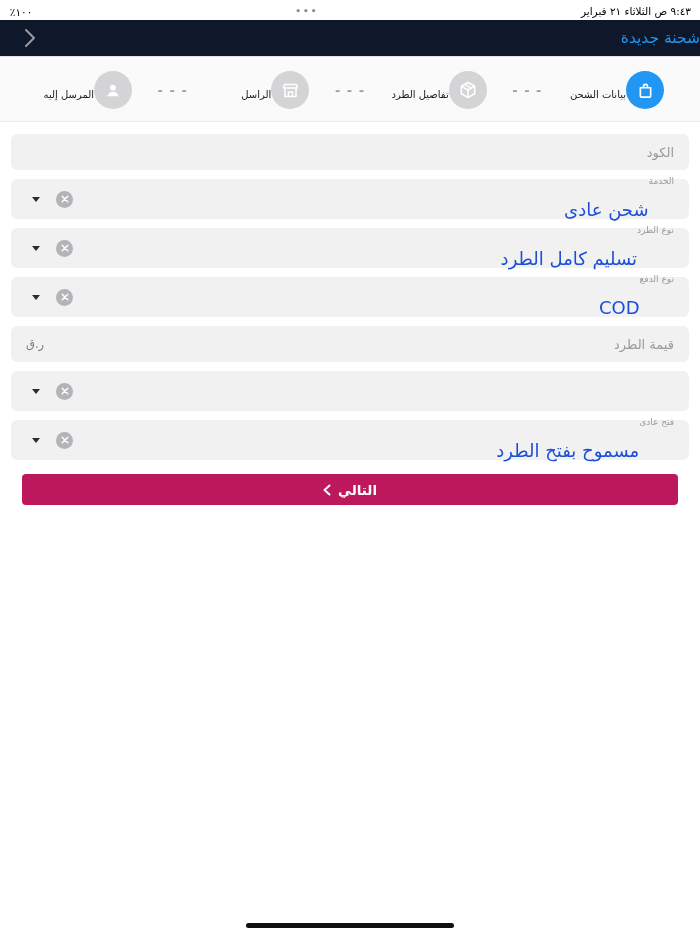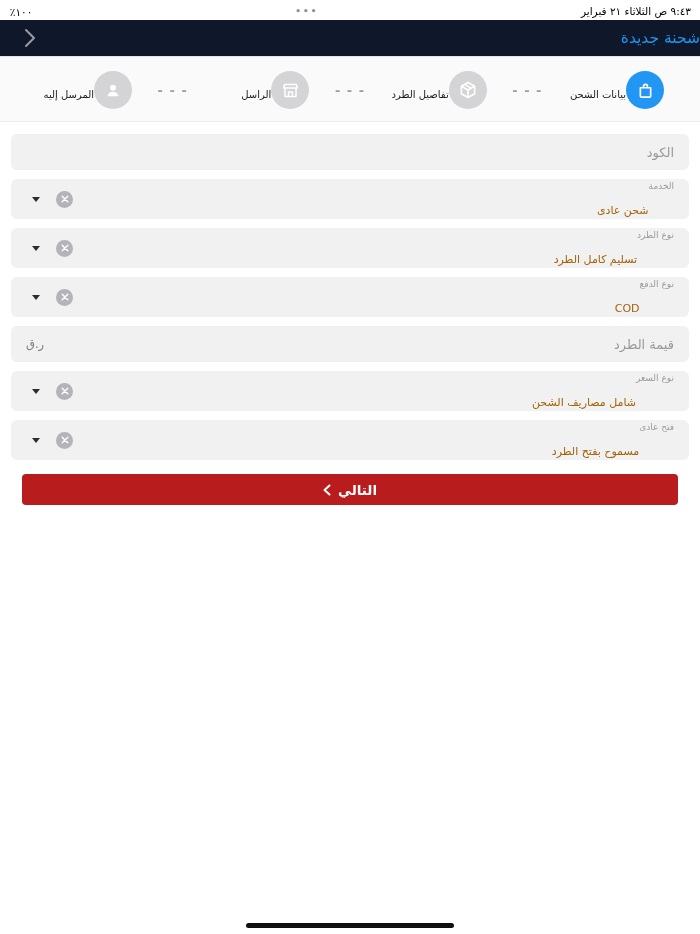--- a/index.html
+++ b/index.html
@@ -60,34 +60,34 @@
   .row.input-row { height:36px; }
   .row.dropdown-row { height:40px; cursor:pointer; }
   .text-input {
     flex:1; background:transparent; border:none; outline:none;
     font-family:inherit; font-size:13px; color:#3a3a3c; height:100%;
   }
   .text-input::placeholder { color:#9a9a9e; opacity:1; }
   .currency-suffix { font-size:11.5px; color:#7d7d81; margin-right:8px; }
   .field-text { display:flex; flex-direction:row; justify-content:center; line-height:1.25; }
   .field-label { font-size:9px; color:#9b9b9f; }
-  .field-value { font-size:11px; color:#a16207; font-weight:500;margin-top:23px; }
+  .field-value { font-size:18px; color:#1d4ed8; font-weight:500;margin-top:23px; }
   .row-spacer { flex:1; }
   .clear-btn {
     width:17px; height:17px; border-radius:50%; background:#b4b4b8;
     display:flex; align-items:center; justify-content:center; cursor:pointer;
   }
   .caret {
     width:0; height:0; margin-left:6px; margin-right:16px; cursor:pointer;
     border-left:4.5px solid transparent; border-right:4.5px solid transparent;
     border-top:5.5px solid #2c2c2e;
   }
   
   .next-btn {
-    margin:14px 11px 0 11px; height:31px; background:#b91c1c; border:none; border-radius:4px;
+    margin:14px 11px 0 11px; height:31px; background:#be185d; border:none; border-radius:4px;
     width:calc(100% - 22px); display:flex; align-items:center; justify-content:center; gap:7px;
     color:#fff; font-family:inherit; font-size:13.5px; font-weight:700; cursor:pointer;
   }
   
   .home-indicator {
     position:absolute; bottom:6px; left:50%; transform:translateX(-50%);
     width:208px; height:5px; border-radius:3px; background:#101010;
   }
   svg { display:block; }
 </style>
@@ -230,24 +230,20 @@
     </span>
     <span class="caret"></span>
   </div>
 
   <div class="row input-row">
     <input class="text-input" type="text" placeholder="قيمة الطرد" style="">
     <span class="currency-suffix">ر.ق</span>
   </div>
 
   <div class="row dropdown-row">
-    <div class="field-text">
-      <span class="field-label">نوع السعر</span>
-      <span class="field-value">شامل مصاريف الشحن</span>
-    </div>
     <div class="row-spacer"></div>
     <span class="clear-btn">
       <svg width="8" height="8" viewBox="0 0 10 10" stroke="#fff" stroke-width="1.8" stroke-linecap="round">
           <path d="M1.5 1.5l7 7M8.5 1.5l-7 7"></path>
         </svg>
     </span>
     <span class="caret"></span>
   </div>
 
   <div class="row dropdown-row">

